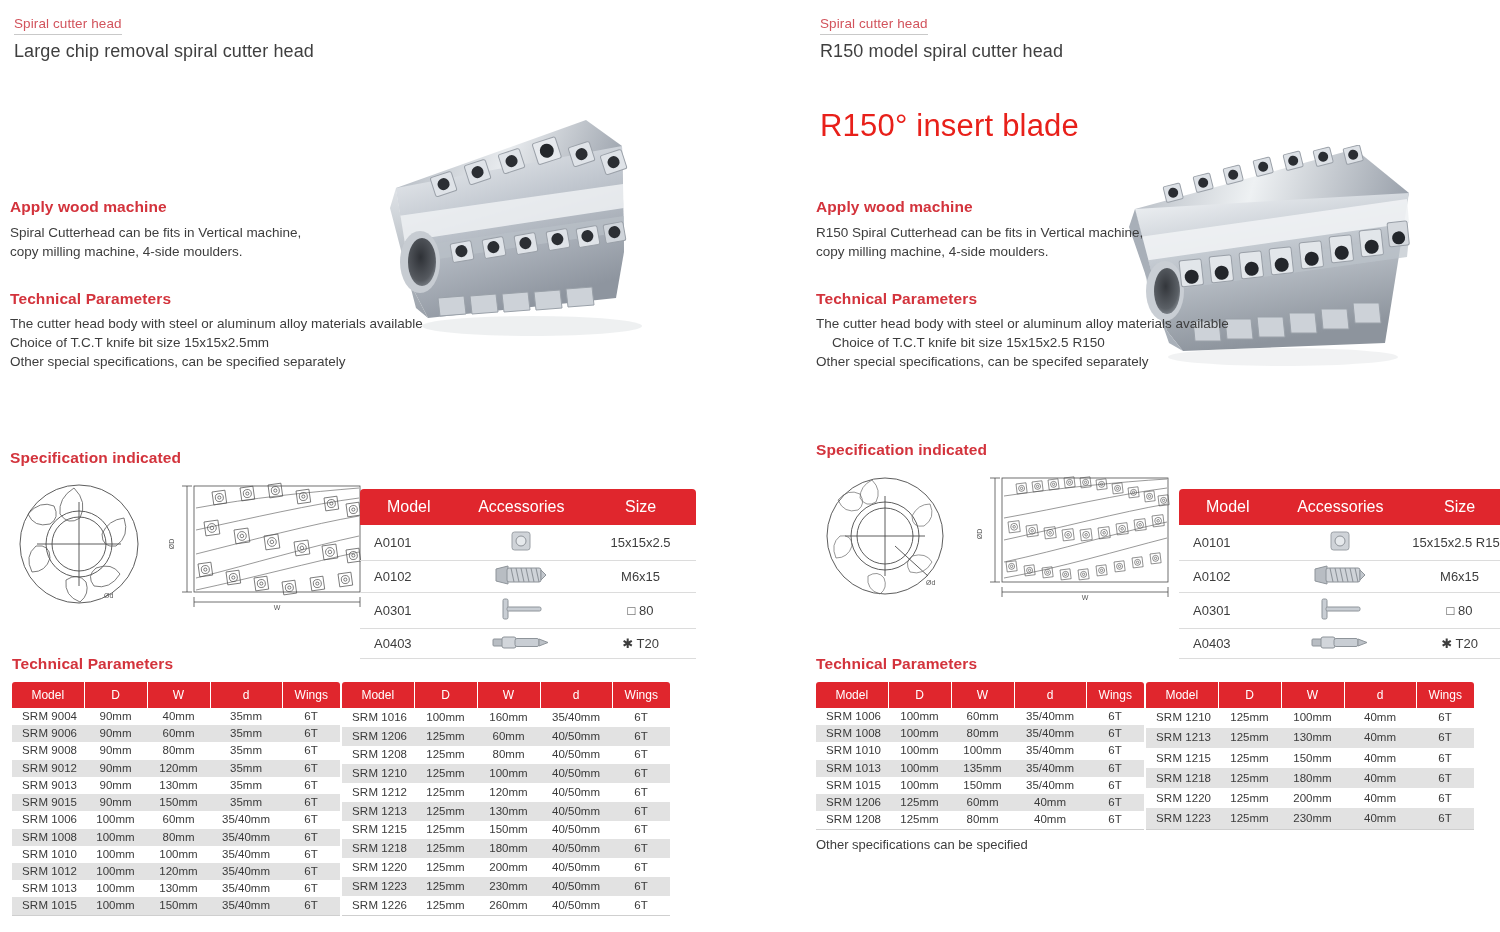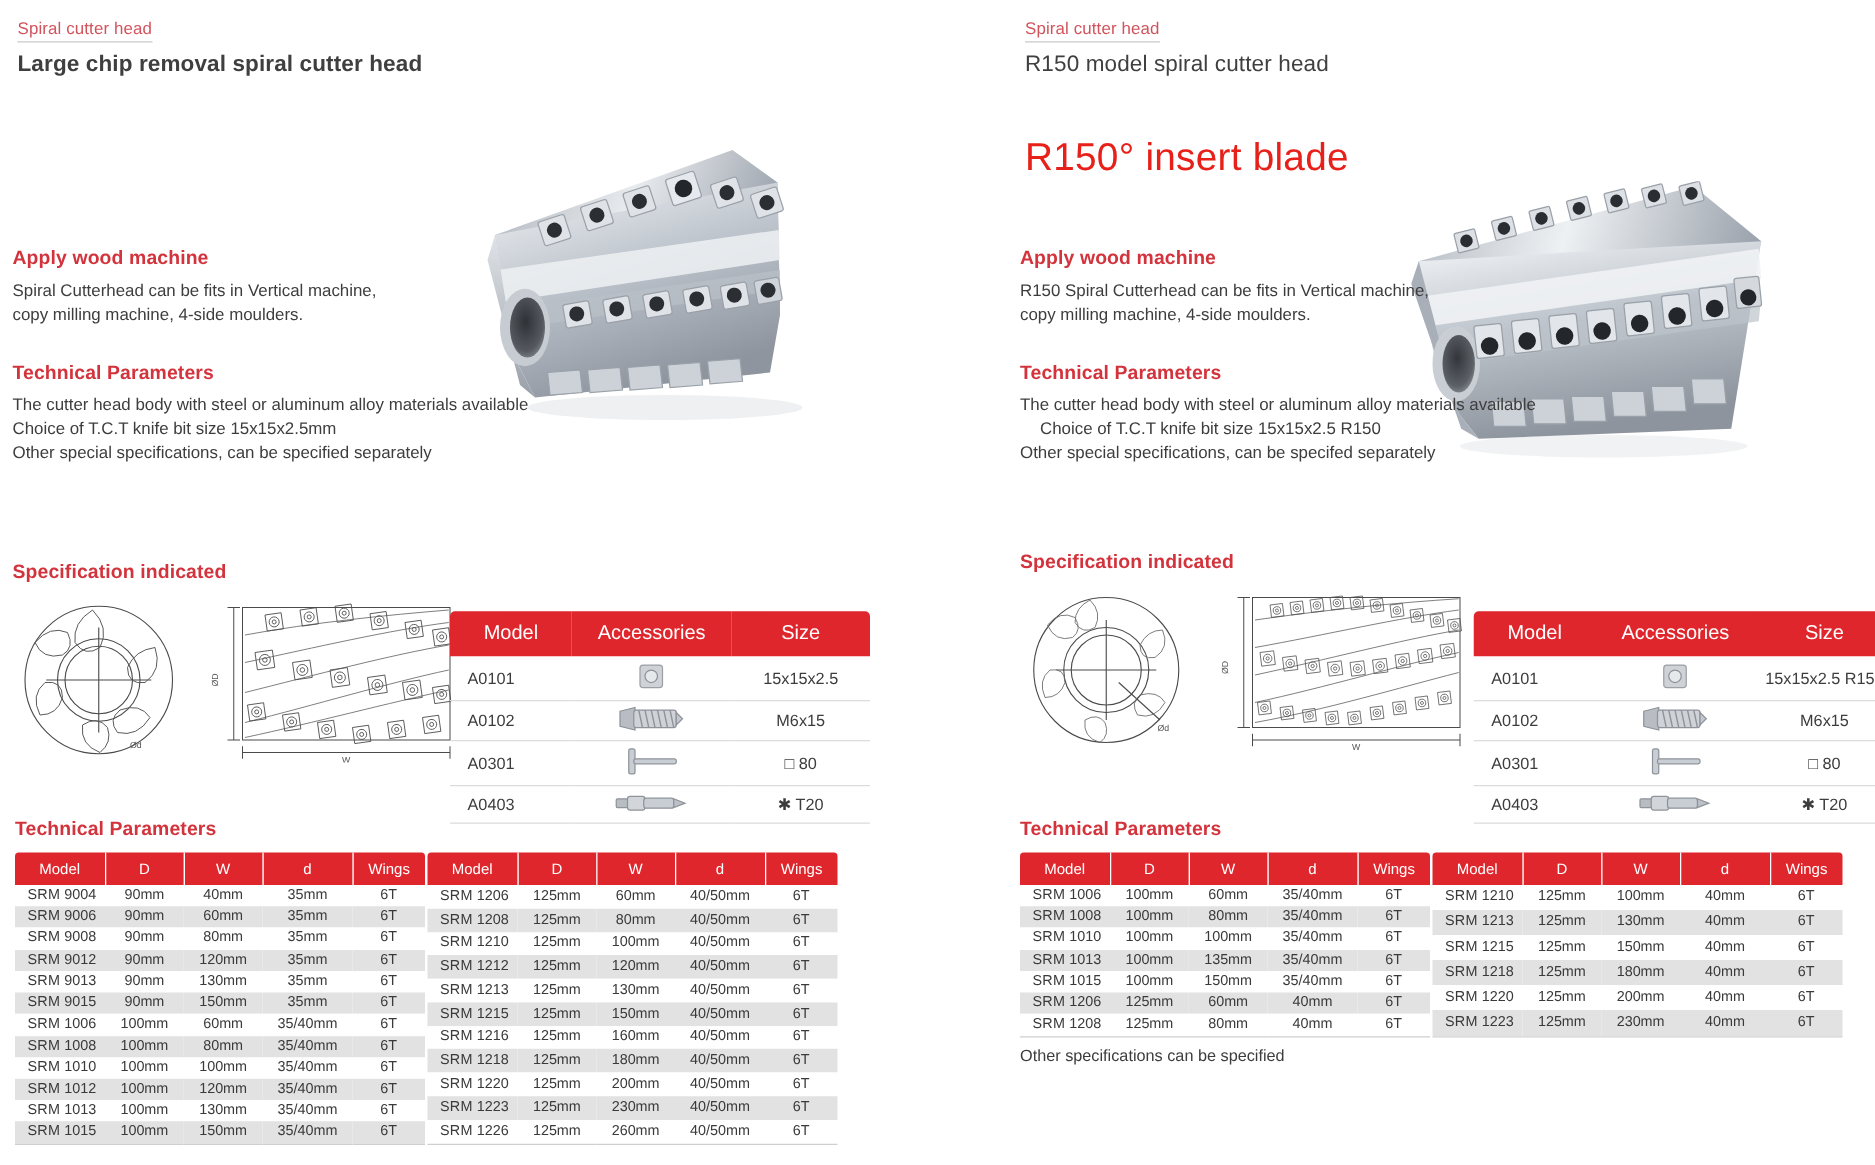--- a/index.html
+++ b/index.html
@@ -145,21 +145,21 @@
 </head>
 <body>
 
 <div class="page">
 
   <div class="col">
 
     <div class="tag-wrap" style="left:14px; top:14px;">
       <div class="tag">Spiral cutter head</div>
     </div>
-    <div style="position:absolute; left:14px; top:41px;font-weight:bold;" class="subtitle">Large chip removal spiral cutter head</div>
+    <div style="position:absolute; left:14px; top:41px;" class="subtitle">Large chip removal spiral cutter head</div>
 
 
     <div class="photo" style="left:372px; top:112px;">
       <svg width="310" height="245" viewBox="0 0 310 245">
         <defs>
           <linearGradient id="mtlL1" x1="0" y1="0" x2="0.4" y2="1">
             <stop offset="0" stop-color="#f2f4f6"></stop>
               <stop offset="0.45" stop-color="#c2c8d0"></stop>
             <stop offset="1" stop-color="#8e959f"></stop>
           </linearGradient>
@@ -570,20 +570,27 @@
             <tr>
               <th class="c-model">Model</th>
               <th class="c-d">D</th>
               <th class="c-w">W</th>
               <th class="c-dd">d</th>
               <th class="c-wings">Wings</th>
             </tr>
           </thead>
           <tbody>
               <tr>
+                <td class="mdl"><span class="pfx">SRM</span> 1016</td>
+                <td>100mm</td>
+                <td>160mm</td>
+                <td>35/40mm</td>
+                <td>6T</td>
+              </tr>
+              <tr>
                 <td class="mdl"><span class="pfx">SRM</span> 1206</td>
                 <td>125mm</td>
                 <td>60mm</td>
                 <td>40/50mm</td>
                 <td>6T</td>
               </tr>
               <tr>
                 <td class="mdl"><span class="pfx">SRM</span> 1208</td>
                 <td>125mm</td>
                 <td>80mm</td>
@@ -608,27 +615,20 @@
                 <td class="mdl"><span class="pfx">SRM</span> 1213</td>
                 <td>125mm</td>
                 <td>130mm</td>
                 <td>40/50mm</td>
                 <td>6T</td>
               </tr>
               <tr>
                 <td class="mdl"><span class="pfx">SRM</span> 1215</td>
                 <td>125mm</td>
                 <td>150mm</td>
-                <td>40/50mm</td>
-                <td>6T</td>
-              </tr>
-              <tr>
-                <td class="mdl"><span class="pfx">SRM</span> 1216</td>
-                <td>125mm</td>
-                <td>160mm</td>
                 <td>40/50mm</td>
                 <td>6T</td>
               </tr>
               <tr>
                 <td class="mdl"><span class="pfx">SRM</span> 1218</td>
                 <td>125mm</td>
                 <td>180mm</td>
                 <td>40/50mm</td>
                 <td>6T</td>
               </tr>

